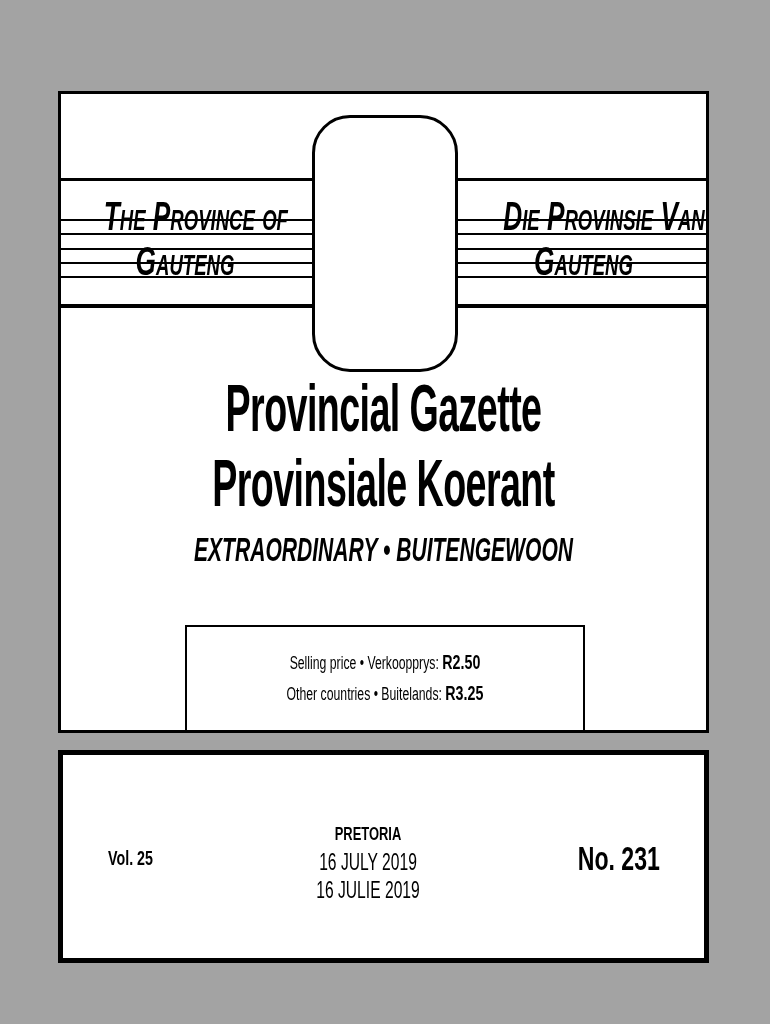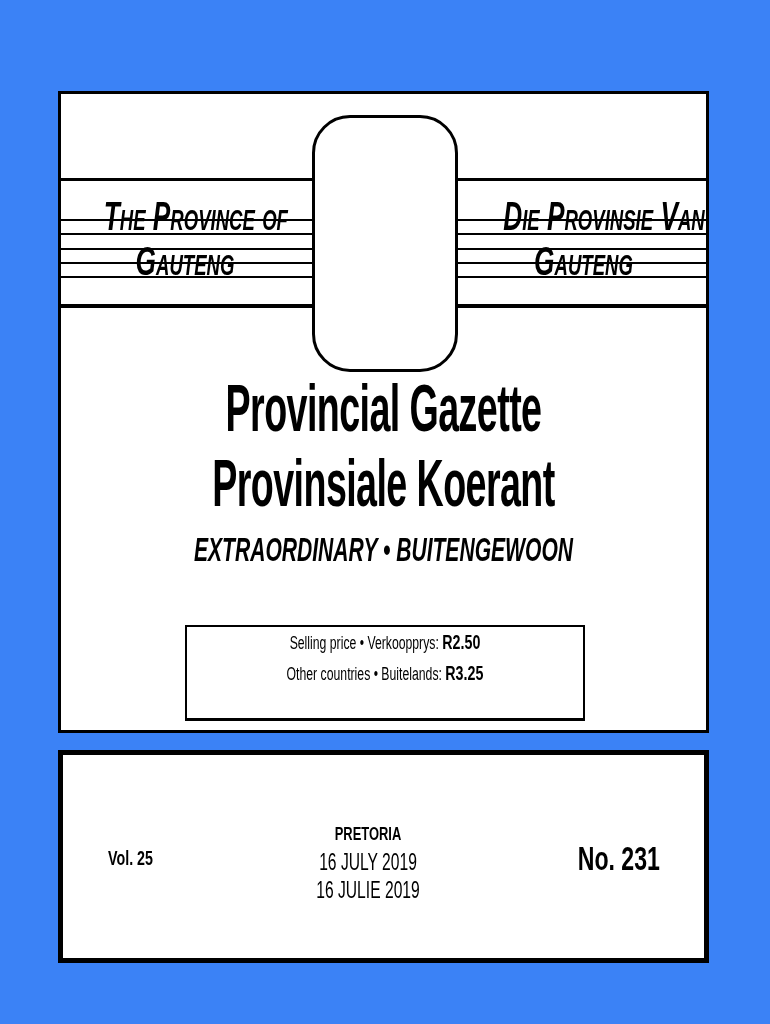--- a/index.html
+++ b/index.html
@@ -1,20 +1,20 @@
 <!DOCTYPE html>
 <html><head>
 <meta charset="utf-8">
 <style>
   * { margin:0; padding:0; box-sizing:border-box; }
   html,body { background:#ffffff; }
   .page {
     position:relative;
     width:770px; height:1024px;
-    background:#3b82f6;
+    background:#a3a3a3;
     color:#000000;
     font-family:"Liberation Sans", sans-serif;
     overflow:hidden;
   }
 
   
   .header-box {
     position:absolute; left:58px; top:91px;
     width:651px; height:642px;
     border:3px solid #000;
@@ -61,24 +61,24 @@
   .gazette-subtitle {
     position:absolute; left:58px; top:530px; width:651px; z-index:3;
     text-align:center; font-weight:bold; font-style:italic;
     font-size:34px; white-space:nowrap;
     transform:scaleX(0.62); transform-origin:center top;
   }
 
   
   .price-box {
     position:absolute; left:185px; top:625px;
-    width:400px; height:96px;
+    width:400px; height:108px;
     border:2px solid #000; border-bottom-width:3px;
     background:#fff; z-index:3;
-    text-align:center; 
+    text-align:center; padding-top:20px;
   }
   .price-line {
     font-size:18px; line-height:30px; white-space:nowrap;
     transform:scaleX(0.68); transform-origin:center top;
   }
   .price-line .price { font-weight:bold; font-size:21px; }
 
   
   .bottom-box {
     position:absolute; left:58px; top:750px;

